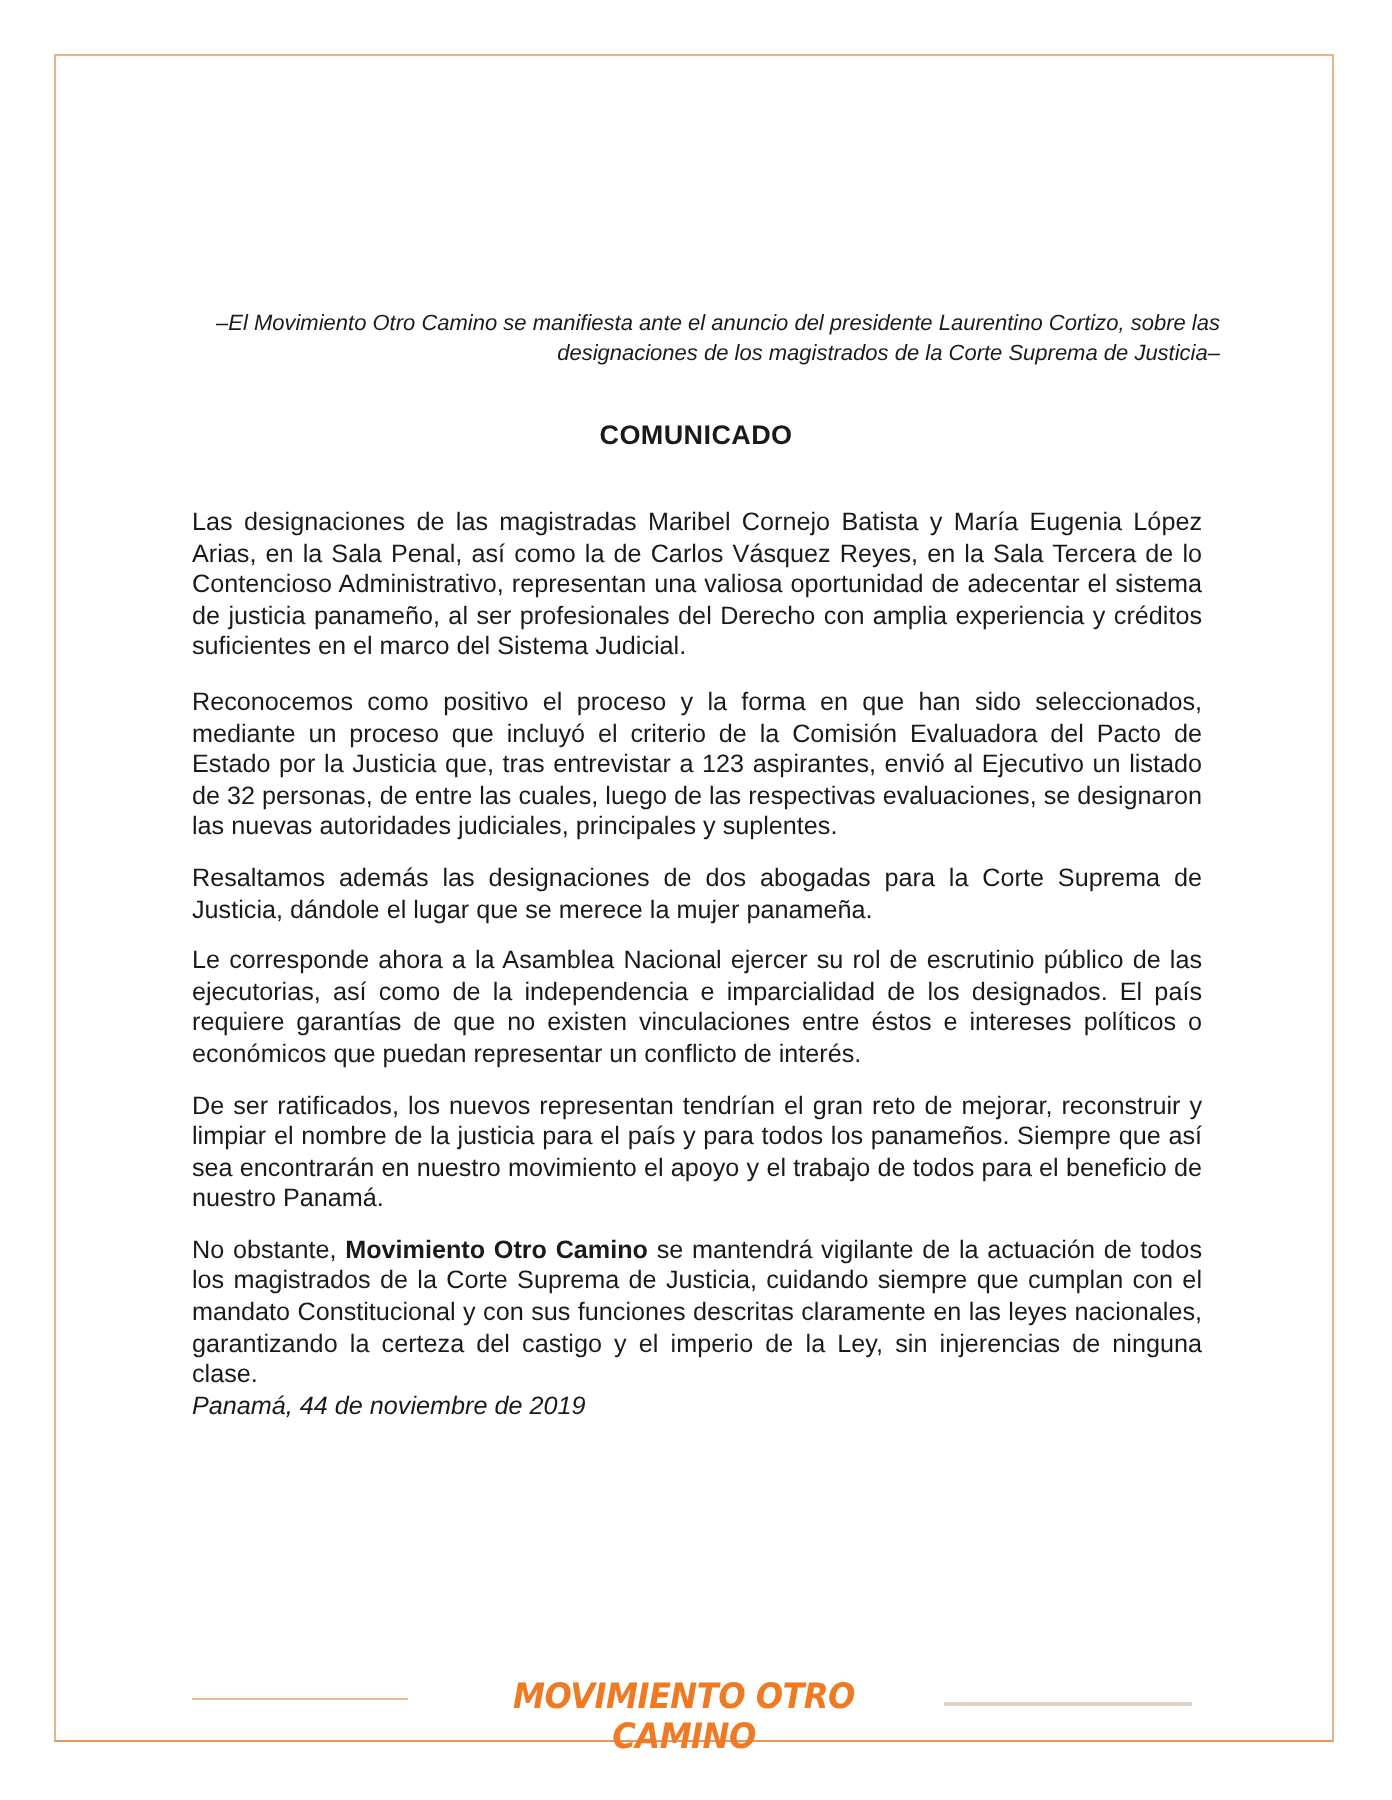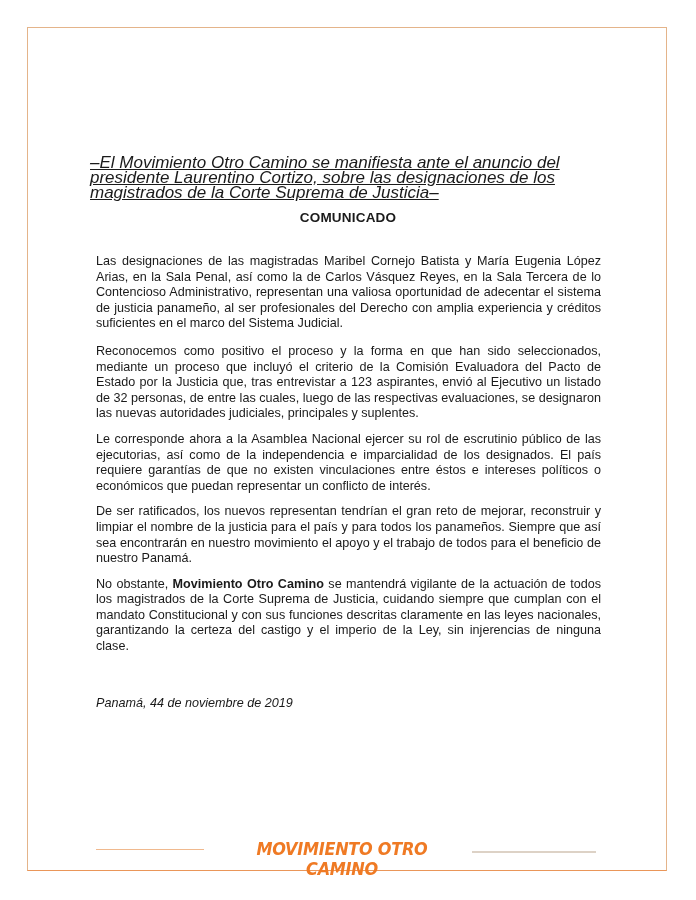--- a/index.html
+++ b/index.html
@@ -1,18 +1,18 @@
 <!DOCTYPE html>
 <html><head>
 <meta charset="utf-8">
 <style>
   html, body { margin: 0; padding: 0; background: #ffffff; }
   body { width: 696px; height: 900px; position: relative; overflow: hidden; font-family: "Liberation Sans", sans-serif; color: #1a1a1a; }
   .frame { position: absolute; left: 27px; top: 27px; width: 640px; height: 844px; border: 1.5px solid #e4b48a; box-sizing: border-box; border-bottom-color: #ea9659; }
-  .subtitle { position: absolute; left: 90px; width: 520px; top: 155px; text-align: left; font-style: italic; font-size: 17px; line-height: 15px; color: #1a1a1a; text-decoration: underline; }
+  .subtitle { position: absolute; left: 90px; width: 520px; top: 155px; text-align: right; font-style: italic; font-size: 11px; line-height: 15px; color: #1a1a1a; }
   .title { position: absolute; left: 0; width: 696px; top: 210px; text-align: center; font-weight: bold; font-size: 13.5px; letter-spacing: 0.2px; }
   .body { position: absolute; left: 96px; width: 505px; top: 254px; font-size: 12.6px; line-height: 15.6px; text-align: justify; }
   .body p { margin: 0 0 10px 0; }
   .body p.gap-lg { margin-bottom: 12px; }
   .date { position: absolute; left: 96px; top: 696px; font-style: italic; font-size: 12.6px; }
   .footer-line-left { position: absolute; left: 96px; top: 849px; width: 108px; height: 1px; background: #f0b98e; }
   .footer-line-right { position: absolute; left: 472px; top: 851px; width: 124px; height: 2px; background: #ddd2c6; }
   .brand { position: absolute; left: 222px; width: 240px; top: 839px; text-align: center; font-weight: bold; font-style: italic; font-size: 17.5px; letter-spacing: -0.3px; color: #ef7a24; font-family: "DejaVu Sans", sans-serif; transform: scaleX(0.92); }
   b { font-weight: bold; }
 </style>
@@ -21,20 +21,21 @@
 
 <div class="frame"></div>
 
 <div class="subtitle">–El Movimiento Otro Camino se manifiesta ante el anuncio del presidente Laurentino Cortizo, sobre las designaciones de los magistrados de la Corte Suprema de Justicia–</div>
 
 <div class="title">COMUNICADO</div>
 
 <div class="body">
   <p class="gap-lg">Las designaciones de las magistradas Maribel Cornejo Batista y María Eugenia López Arias, en la Sala Penal, así como la de Carlos Vásquez Reyes, en la Sala Tercera de lo Contencioso Administrativo, representan una valiosa oportunidad de adecentar el sistema de justicia panameño, al ser profesionales del Derecho con amplia experiencia y créditos suficientes en el marco del Sistema Judicial.</p>
   <p>Reconocemos como positivo el proceso y la forma en que han sido seleccionados, mediante un proceso que incluyó el criterio de la Comisión Evaluadora del Pacto de Estado por la Justicia que, tras entrevistar a 123 aspirantes, envió al Ejecutivo un listado de 32 personas, de entre las cuales, luego de las respectivas evaluaciones, se designaron las nuevas autoridades judiciales, principales y suplentes.</p>
+  <p>Resaltamos además las designaciones de dos abogadas para la Corte Suprema de Justicia, dándole el lugar que se merece la mujer panameña.</p>
   <p>Le corresponde ahora a la Asamblea Nacional ejercer su rol de escrutinio público de las ejecutorias, así como de la independencia e imparcialidad de los designados. El país requiere garantías de que no existen vinculaciones entre éstos e intereses políticos o económicos que puedan representar un conflicto de interés.</p>
   <p>De ser ratificados, los nuevos representan tendrían el gran reto de mejorar, reconstruir y limpiar el nombre de la justicia para el país y para todos los panameños. Siempre que así sea encontrarán en nuestro movimiento el apoyo y el trabajo de todos para el beneficio de nuestro Panamá.</p>
   <p><span>No obstante, </span><b>Movimiento Otro Camino</b><span> se mantendrá vigilante de la actuación de todos los magistrados de la Corte Suprema de Justicia, cuidando siempre que cumplan con el mandato Constitucional y con sus funciones descritas claramente en las leyes nacionales, garantizando la certeza del castigo y el imperio de la Ley, sin injerencias de ninguna clase.</span></p>
 </div>
 
 <div class="date">Panamá, 44 de noviembre de 2019</div>
 
 <div class="footer-line-left"></div>
 <div class="brand">MOVIMIENTO OTRO CAMINO</div>
 <div class="footer-line-right"></div>

